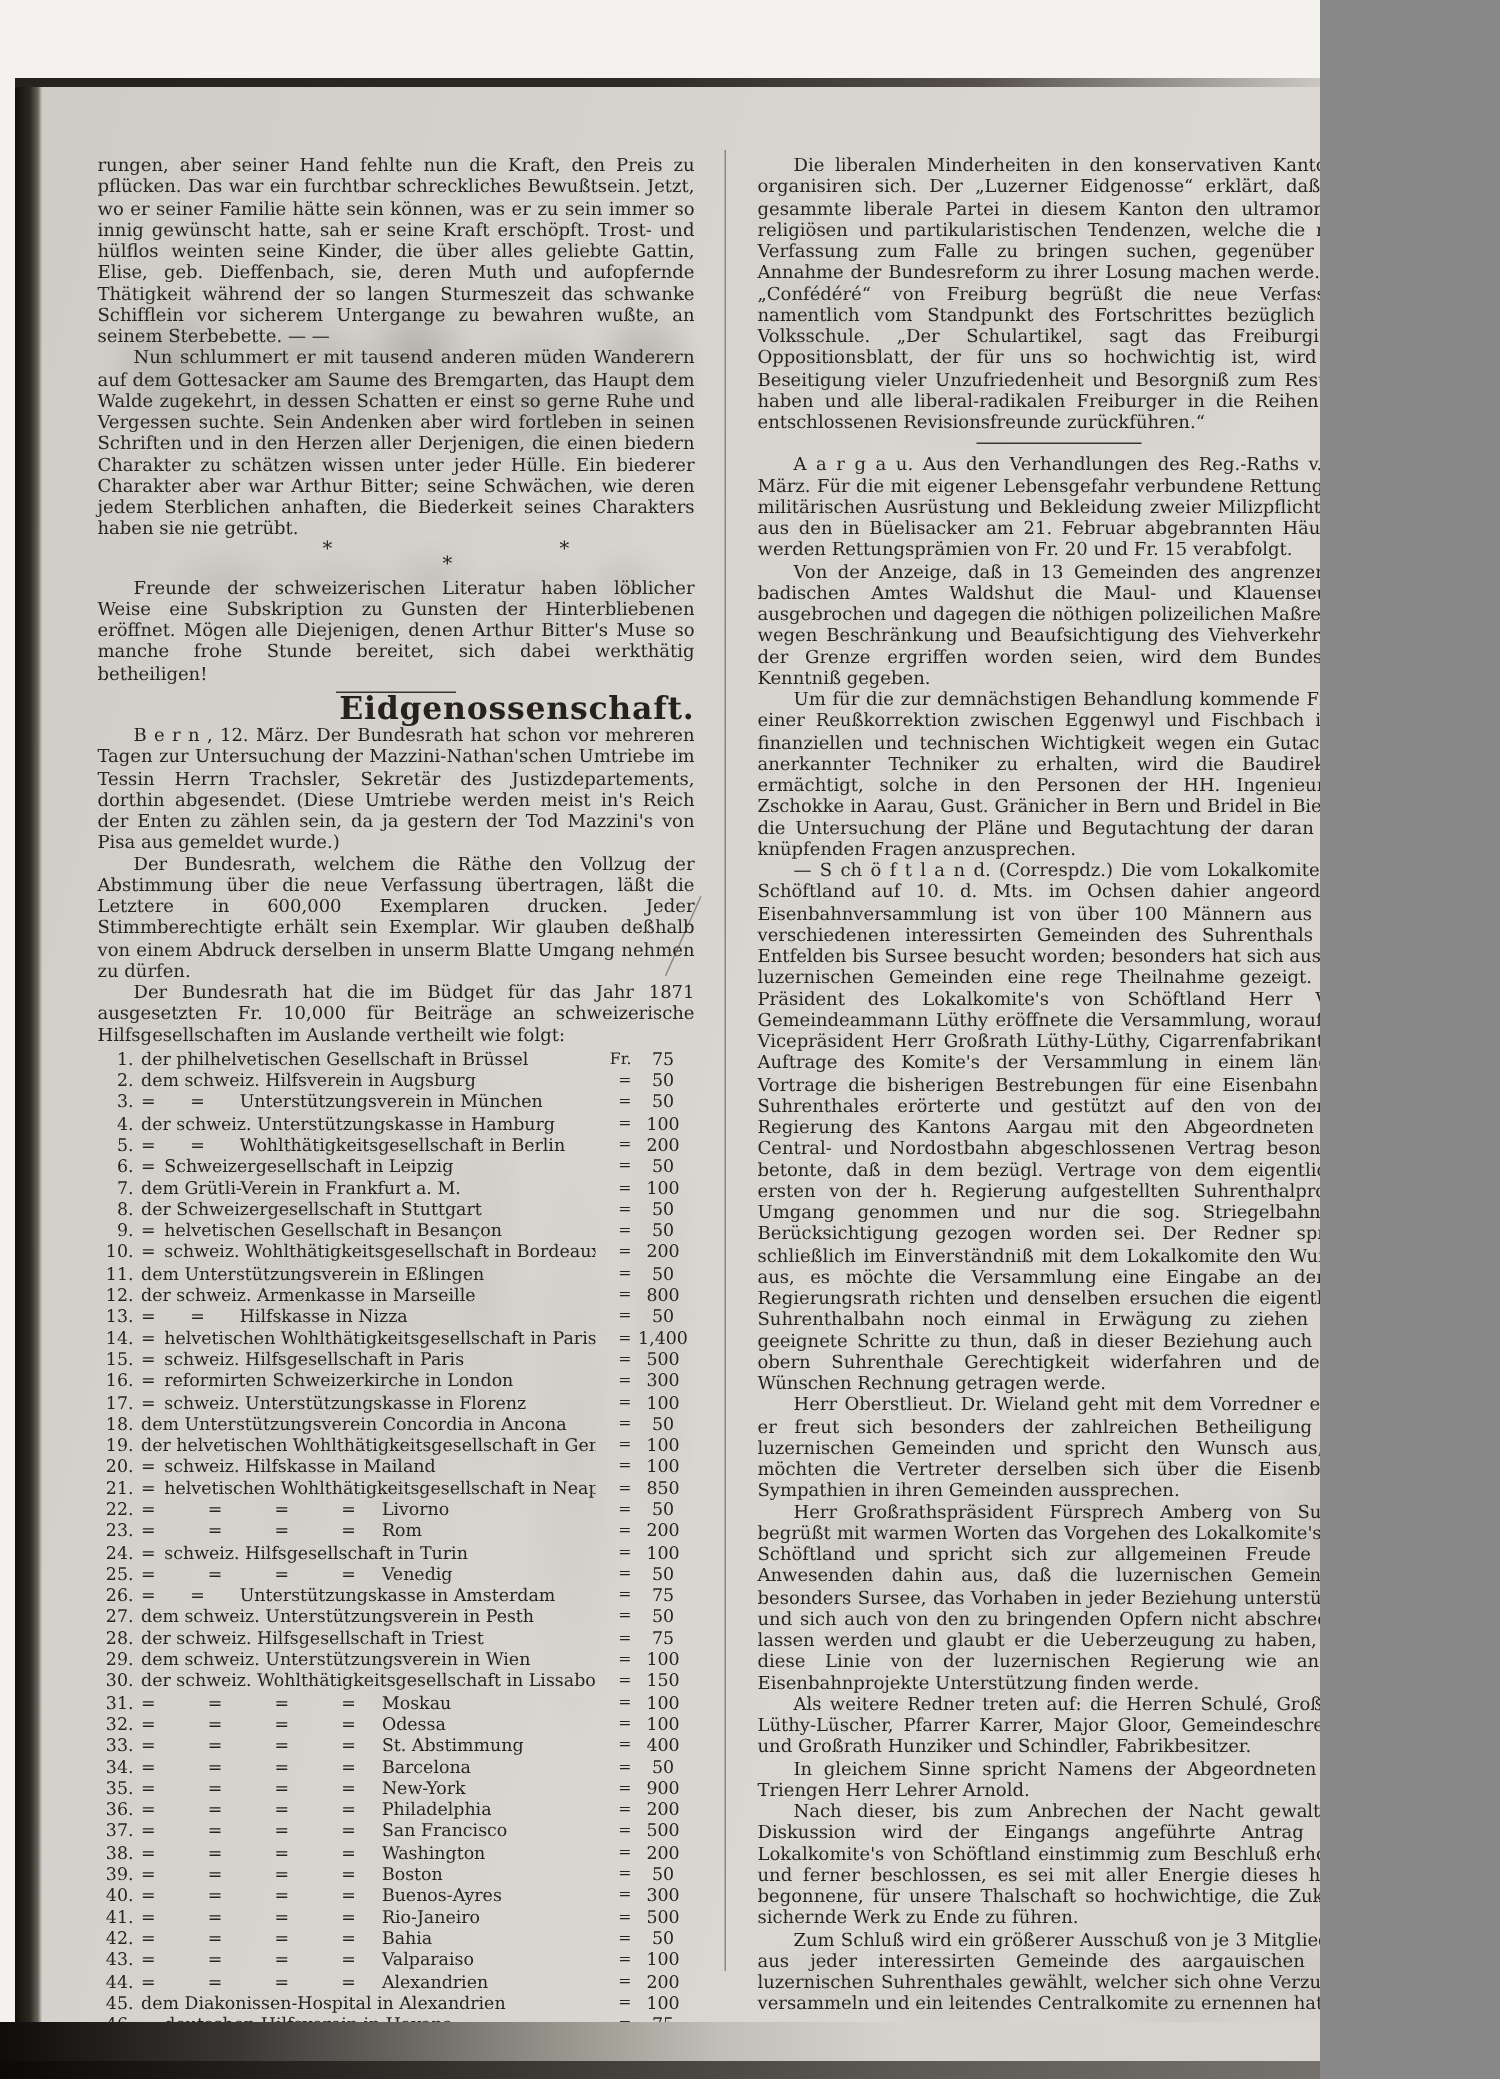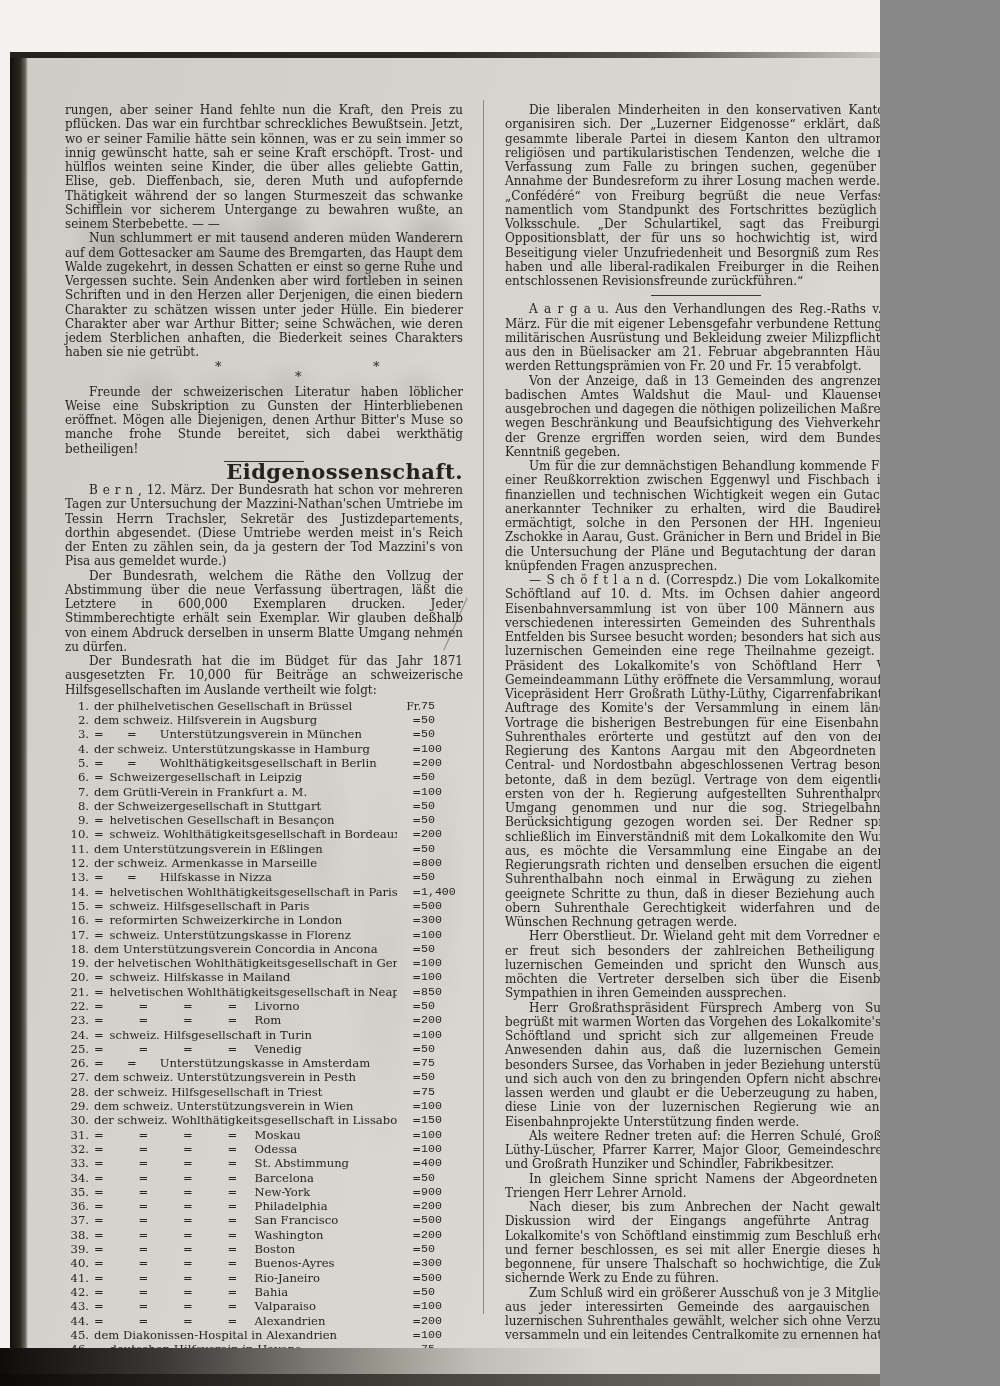--- a/index.html
+++ b/index.html
@@ -27,21 +27,21 @@
   .rule1{width:80px;border-top:1px solid #3a362f;margin:5px auto 3px auto;}
   .rule2{width:110px;border-top:1px solid #3a362f;margin:7px auto 6px auto;}
   h1.head{margin:2px 0 4px 0;text-align:right;font-size:21px;font-weight:bold;
           letter-spacing:.5px;color:#26211b;}
   
   .list{margin-top:2px;}
   .lrow{display:flex;font-size:11.6px;line-height:14.3px;white-space:nowrap;}
   .ln{width:24px;text-align:right;margin-right:5px;flex:none;}
   .lb{flex:1;overflow:hidden;}
   .lc{width:24px;text-align:right;flex:none;font-size:10.5px;}
-  .la{width:42px;text-align:left;flex:none;font-family:Liberation Mono, monospace;}
+  .la{width:42px;text-align:center;flex:none;}
   
   .bleed{position:absolute;filter:blur(4px);pointer-events:none;
      background:
        radial-gradient(ellipse 16% 42% at 12% 45%,#3e3930 0%,rgba(62,57,48,0) 70%),
        radial-gradient(ellipse 20% 50% at 34% 55%,#3e3930 0%,rgba(62,57,48,0) 70%),
        radial-gradient(ellipse 14% 38% at 52% 40%,#3e3930 0%,rgba(62,57,48,0) 70%),
        radial-gradient(ellipse 18% 46% at 72% 58%,#3e3930 0%,rgba(62,57,48,0) 70%),
        radial-gradient(ellipse 13% 40% at 90% 45%,#3e3930 0%,rgba(62,57,48,0) 70%);}
   .b1{left:58px;top:118px;width:402px;height:172px;opacity:.22;}
   .b2{left:100px;top:295px;width:340px;height:100px;opacity:.10;}

